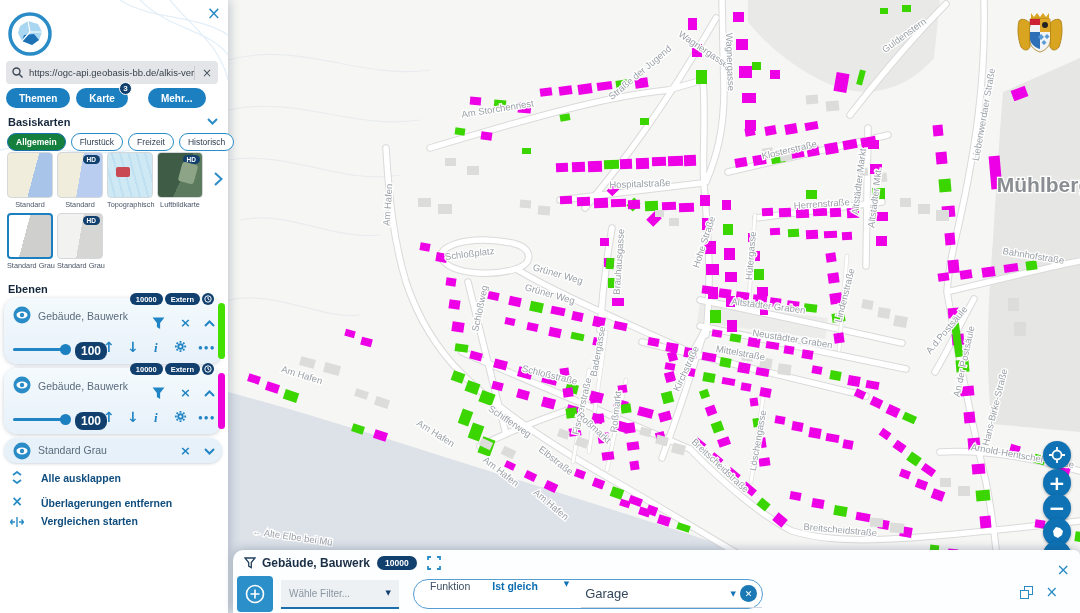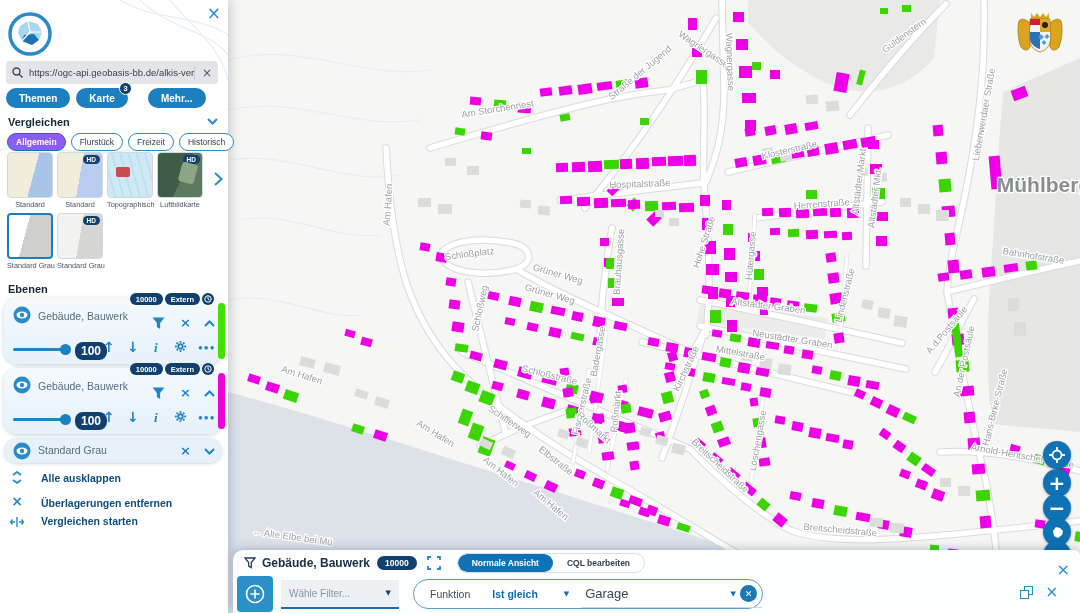--- a/index.html
+++ b/index.html
@@ -39,21 +39,21 @@
   .nav-pill + .nav-pill { margin-left:6px; }
   .nav-pill.mehr { margin-left:20px; }
   .nav-badge { position:absolute; top:-6px; right:-4px; width:13px; height:13px; border-radius:50%;
     background:#12406e; color:#fff; font-size:8px; font-weight:bold; display:flex; align-items:center;
     justify-content:center; border:1px solid #fff; }
   .sec-head { position:absolute; left:8px; font-size:11px; font-weight:bold; color:#15283c; }
   .sec-chev { position:absolute; right:10px; cursor:pointer; }
   .tabs-row { position:absolute; left:7px; top:133px; display:flex; gap:5px; }
   .tab-pill { height:18px; border:1.5px solid #2a8cc7; border-radius:10px; font-size:8.5px; color:#2c3e50;
     display:flex; align-items:center; padding:0 8px; background:#fff; cursor:pointer; white-space:nowrap; }
-  .tab-pill.active { background:#8b5cf6; border-color:#1670ad; color:#fff; font-weight:bold; }
+  .tab-pill.active { background:#15803d; border-color:#1670ad; color:#fff; font-weight:bold; }
   .thumbs { position:absolute; left:7px; top:152px; width:201px; display:flex; flex-wrap:wrap; column-gap:4px; row-gap:4px; }
   .thumb-cell { width:46px; cursor:pointer; }
   .thumb { position:relative; width:46px; height:46px; border-radius:4px; overflow:hidden; border:1px solid #d5d8db; }
   .thumb.sel { border:2px solid #1b7fc0; }
   .hd { position:absolute; top:2px; right:2px; background:#12406e; color:#fff; font-size:6.5px; font-weight:bold;
     padding:1px 4px; border-radius:6px; }
   .thumb-cap { font-size:7.3px; color:#4a5568; text-align:center; margin-top:2px; white-space:nowrap; }
   .t-std  { background:linear-gradient(105deg,#f0eddc 56%,#a9c4e9 56%); }
   .t-std2 { background:linear-gradient(100deg,#f0eddc 50%,#b9cdf0 50%); }
   .t-topo { background:repeating-linear-gradient(75deg,#cfe9f4 0 6px,#bfe0f0 6px 8px); }
@@ -104,21 +104,21 @@
   .fp-close { position:absolute; right:10px; top:12px; color:#2a8cc7; font-size:16px; cursor:pointer;
     font-family:"DejaVu Sans",sans-serif; line-height:1; }
   .fp-row2 { position:absolute; left:0; top:25px; right:0; height:38px; display:flex; align-items:center; }
   .fp-plus { width:36px; height:36px; background:#2b8fc9; border-radius:4px; margin-left:4px;
     display:flex; align-items:center; justify-content:center; cursor:pointer; }
   .fp-select { width:118px; height:29px; background:#edf1f4; border-bottom:2px solid #1b6fae; margin-left:8px;
     display:flex; align-items:center; padding:0 8px; cursor:pointer; }
   .fp-select .ph { flex:1; font-size:10px; color:#8a96a2; }
   .caret { font-size:7px; color:#0e72b5; font-family:"DejaVu Sans",sans-serif; }
   .fp-group { margin-left:14px; width:350px; height:30px; border:1.5px solid #569dd2; border-radius:16px;
-    display:flex; align-items:center; background:#fff; }
+    display:flex; align-items:flex-start; background:#fff; }
   .fg-label { font-size:10.5px; color:#3d4f63; margin-left:16px; }
   .fg-op { font-size:10.5px; font-weight:bold; color:#0d6cb0; margin-left:22px; cursor:pointer; }
   .fg-op-caret { margin-left:26px; cursor:pointer; }
   .fg-input { flex:1; margin-left:12px; height:100%; display:flex; align-items:center;
     border-bottom:1px solid #cfd6dc; cursor:text; }
   .fg-value { flex:1; font-size:13px; color:#33475b; padding-left:4px; }
   .fg-clear { width:17px; height:17px; border-radius:50%; background:#1a78b4; color:#fff; display:flex;
     align-items:center; justify-content:center; font-size:9px; margin:0 5px 0 4px; cursor:pointer;
     font-family:"DejaVu Sans",sans-serif; }
   .fp-right { position:absolute; right:22px; top:33px; display:flex; gap:12px; align-items:center; }
@@ -655,21 +655,21 @@
         </div>
       <div class="nav-pill">
         <span>Karte</span>
         <span class="nav-badge">3</span>
       </div>
       <div class="nav-pill mehr">
           <span>Mehr...</span>
         </div>
     </div>
 
-    <div class="sec-head" style="top:116px">Vergleichen</div>
+    <div class="sec-head" style="top:116px">Basiskarten</div>
     <svg class="sec-chev" style="top:118px" width="11" height="7" viewBox="0 0 11 7">
       <path d="M1,1 L5.5,5.5 L10,1" fill="none" stroke="#2a8cc7" stroke-width="2"></path>
     </svg>
 
     <div class="tabs-row">
       <div class="tab-pill active">Allgemein</div>
       <div class="tab-pill">Flurstück</div>
       <div class="tab-pill">Freizeit</div>
       <div class="tab-pill">Historisch</div>
     </div>
@@ -844,24 +844,20 @@
   <div class="fpanel">
     <div class="fp-row1">
       <svg width="12" height="12" viewBox="0 0 12 12">
         <path d="M1,1 H11 L7.3,5.5 V10.5 L4.7,9 V5.5 Z" fill="none" stroke="#24425f" stroke-width="1.3"></path>
       </svg>
       <span class="fp-title">Gebäude, Bauwerk</span>
       <span class="fp-badge">10000</span>
       <svg class="fp-extent" width="14" height="14" viewBox="0 0 14 14">
         <path d="M1,4 V1 H4 M10,1 H13 V4 M13,10 V13 H10 M4,13 H1 V10" fill="none" stroke="#2a8cc7" stroke-width="1.8"></path>
       </svg>
-      <div class="fp-toggle">
-        <span class="fp-tab active">Normale Ansicht</span>
-        <span class="fp-tab">CQL bearbeiten</span>
-      </div>
     </div>
     <div class="fp-close">×</div>
     <div class="fp-row2">
       <div class="fp-plus">
         <svg width="20" height="20" viewBox="0 0 20 20">
           <circle cx="10" cy="10" r="8.5" fill="none" stroke="#fff" stroke-width="1.6"></circle>
           <path d="M10,5.5 V14.5 M5.5,10 H14.5" stroke="#fff" stroke-width="1.6"></path>
         </svg>
       </div>
       <div class="fp-select">

